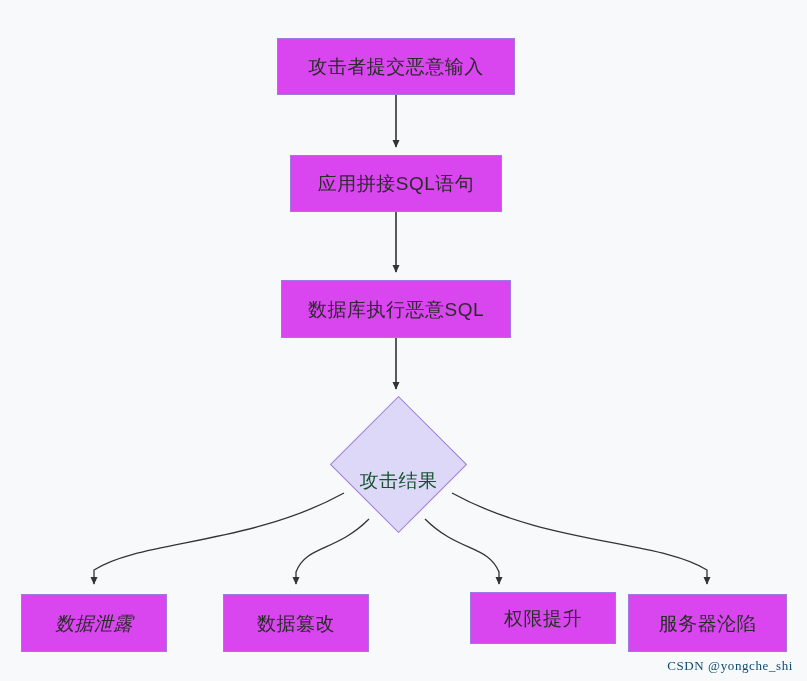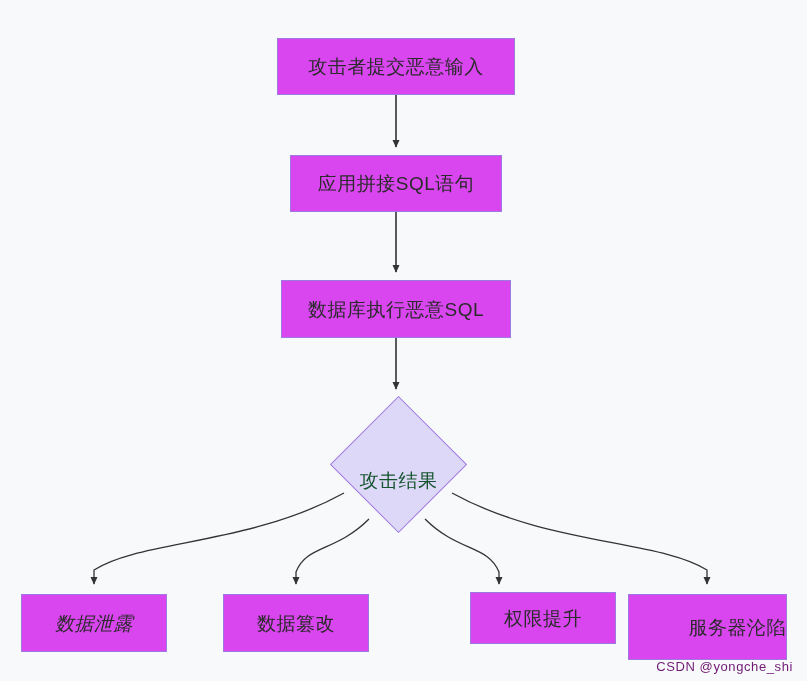--- a/index.html
+++ b/index.html
@@ -45,21 +45,21 @@
     display: block;
   }
   
   #node-attacker-input { left: 277px; top: 38px;  width: 238px; height: 57px; }
   #node-concat-sql     { left: 290px; top: 155px; width: 212px; height: 57px; }
   #node-db-exec        { left: 281px; top: 280px; width: 230px; height: 58px; }
   
   #node-data-leak      { left: 21px;  top: 594px; width: 146px; height: 58px; font-style: italic; }
   #node-data-tamper    { left: 223px; top: 594px; width: 146px; height: 58px; }
   #node-priv-escalate  { left: 426px; top: 592px; width: 146px; height: 52px; margin-left: 44px; }
-  #node-server-owned   { left: 628px; top: 594px; width: 159px; height: 66px; justify-content: flex-end; }
+  #node-server-owned   { left: 628px; top: 594px; width: 159px; height: 58px; }
 
   
   #node-attack-result {
     position: absolute;
     left: 330px;
     top: 396px;
     width: 137px;
     height: 137px;
     z-index: 2;
   }
@@ -87,24 +87,25 @@
     justify-content: center;
     color: #14532d;
     font-size: 19px;
     letter-spacing: 0.5px;
     white-space: nowrap;
   }
   #watermark {
     position: absolute;
     right: 14px;
     bottom: 7px;
-    color: #701a75;
+    color: #0c4a6e;
     font-size: 13px;
     letter-spacing: 0.6px;
     z-index: 3;
+    font-family: Liberation Serif, serif;
   }
 </style>
 </head>
 <body>
 
 <div id="diagram-root">
 
   <svg id="edge-layer" viewBox="0 0 807 681" width="807" height="681" xmlns="http://www.w3.org/2000/svg">
     <defs>
       <marker id="arrowhead" markerWidth="9" markerHeight="9" refX="7.2" refY="4.5" orient="auto" markerUnits="userSpaceOnUse">

